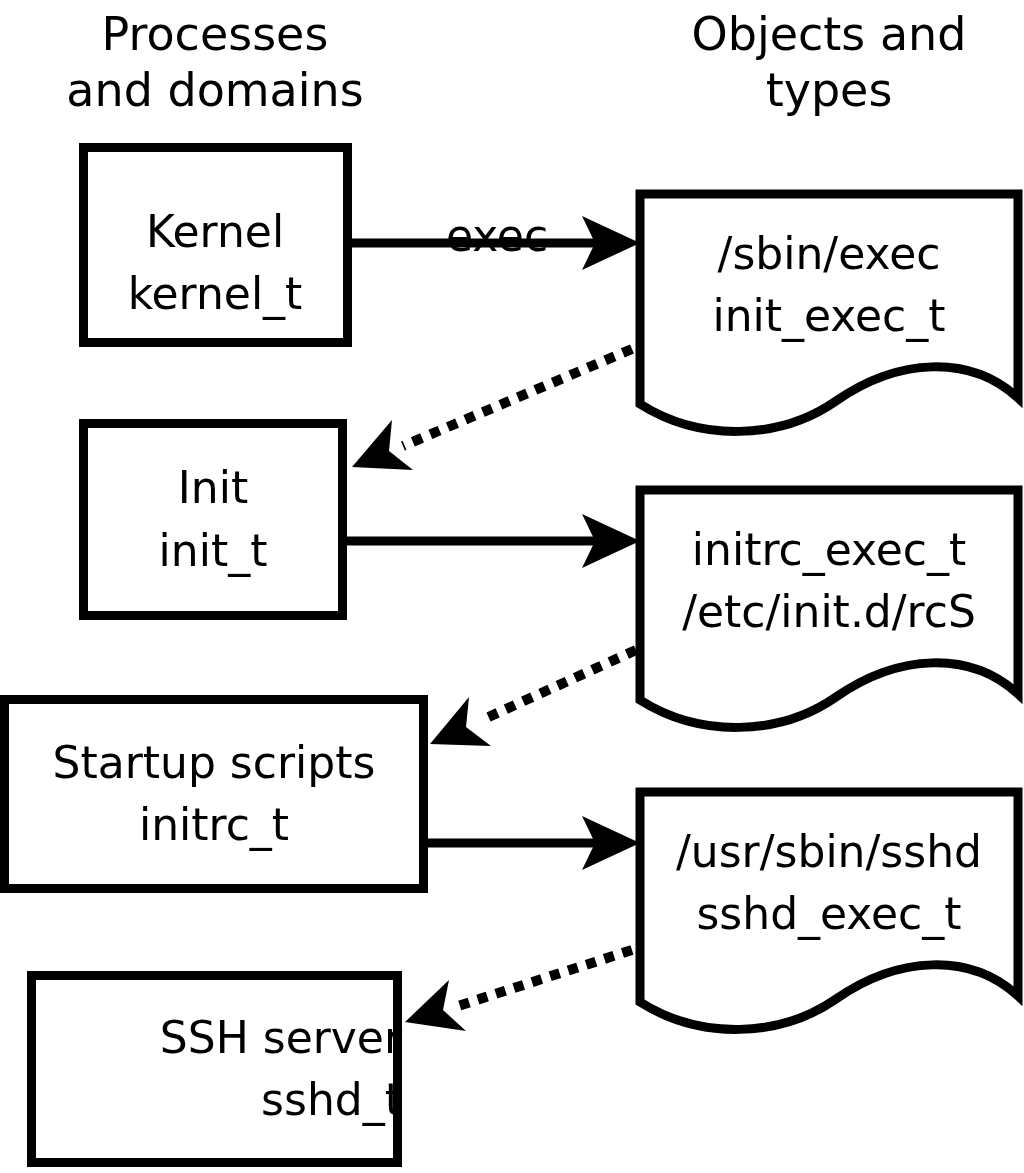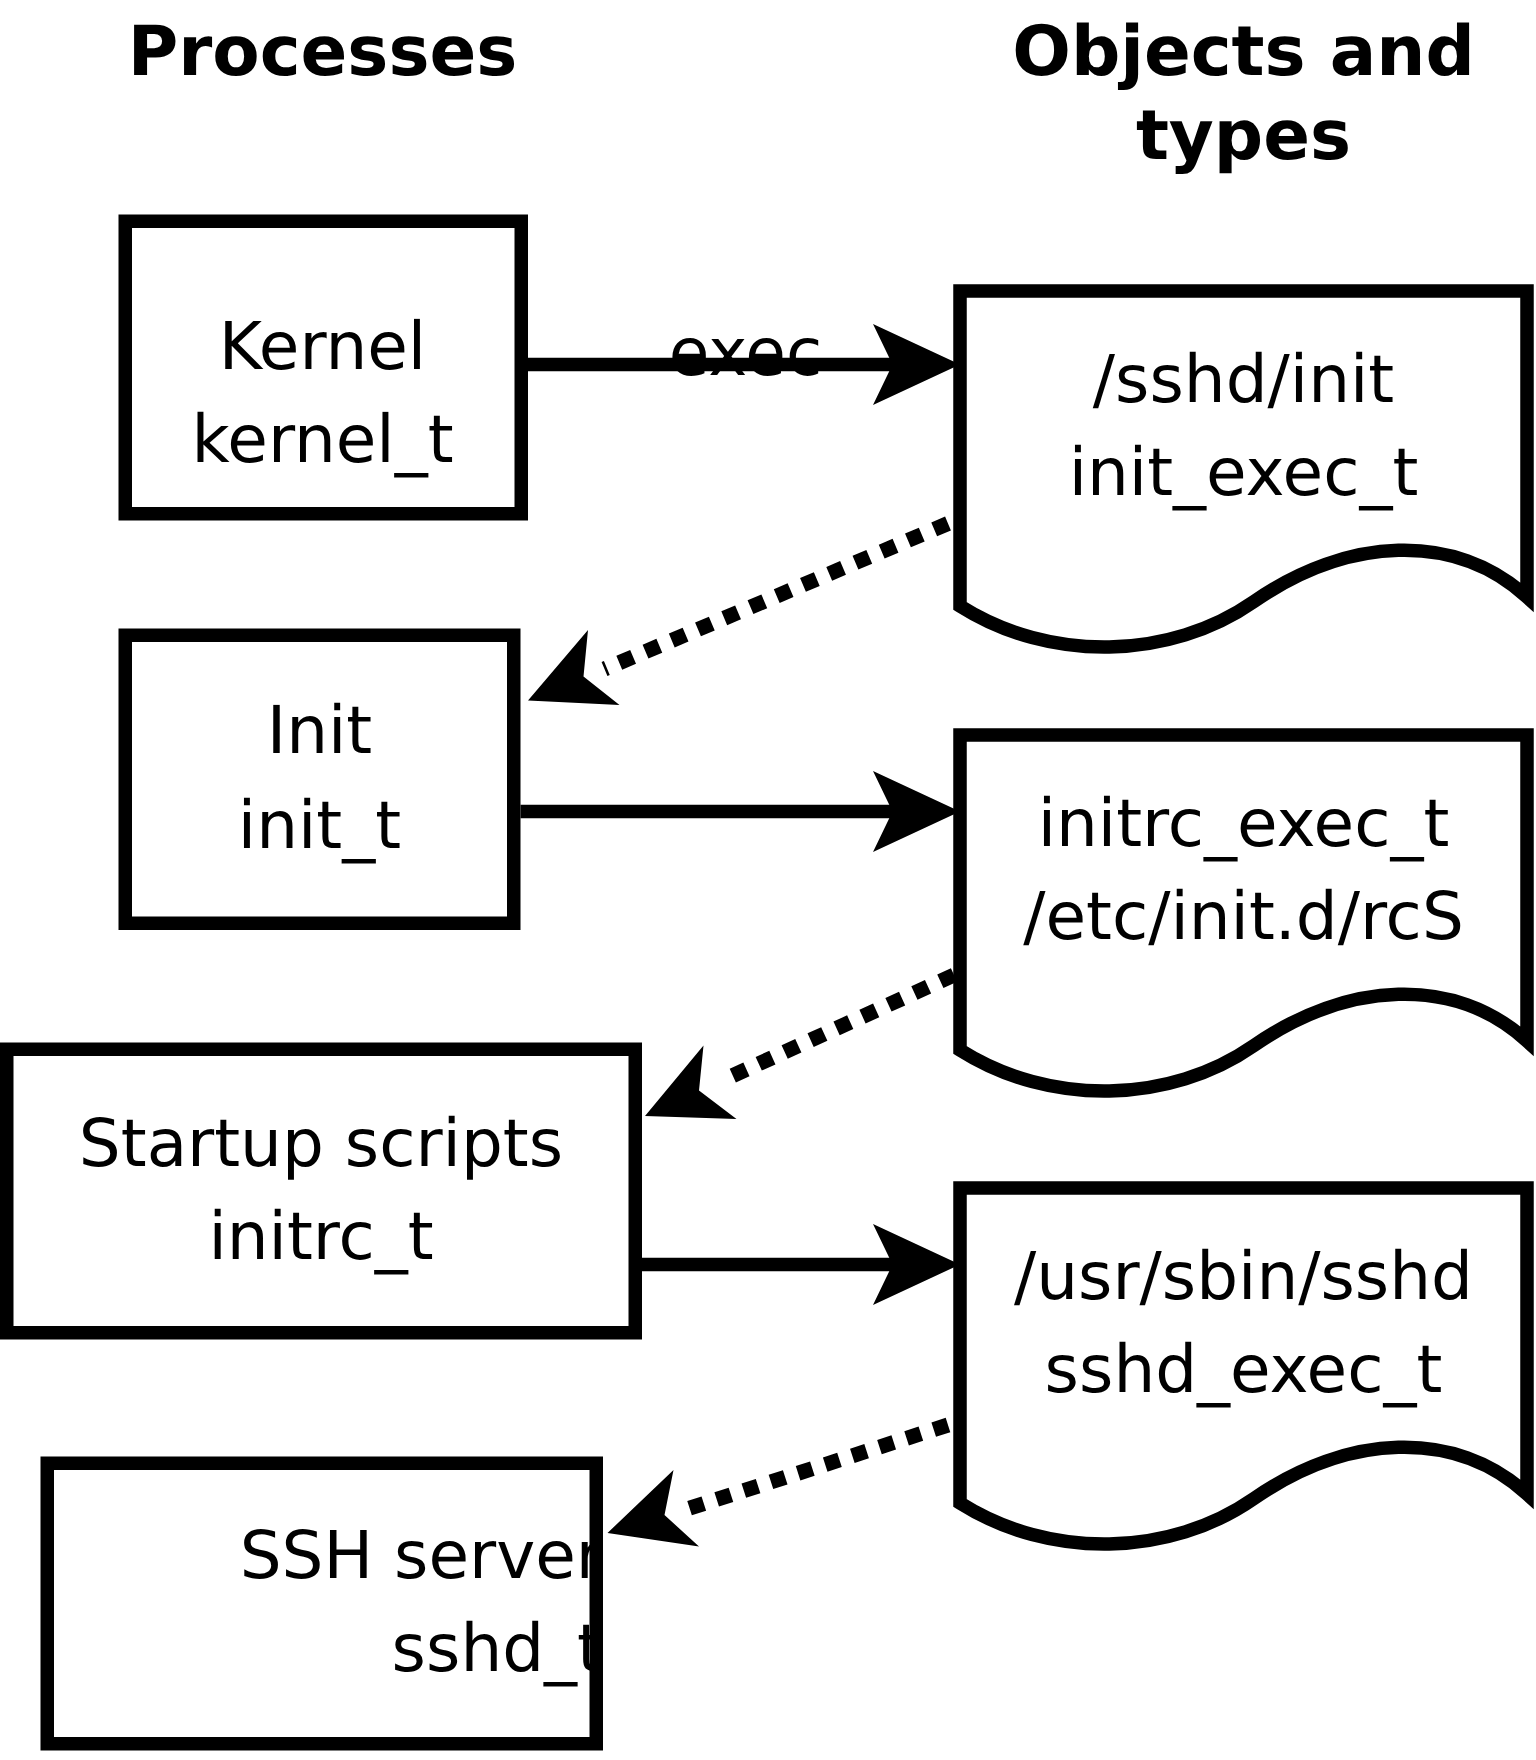--- a/index.html
+++ b/index.html
@@ -25,21 +25,21 @@
     align-items: center;
     justify-content: center;
     text-align: center;
     font-size: 44px;
     line-height: 1.42;
   }
   .node-label span { white-space: nowrap; }
   .heading {
     position: absolute;
     text-align: center;
-    font-weight: bold;
+    font-weight: normal;
     font-size: 46px;
     line-height: 1.22;
   }
   .edge-label {
     position: absolute;
     text-align: center;
     font-size: 44px;
     line-height: 1.1;
     white-space: nowrap;
   }
@@ -77,20 +77,21 @@
     <polygon class="ahead" points="405,1022 449,980 443,1010 466,1031"></polygon>
 
     <rect class="pbox" x="83.5" y="147.5" width="264" height="195"></rect>
     <rect class="pbox" x="83.5" y="423.5" width="259" height="192"></rect>
     <rect class="pbox" x="4.5" y="699.5" width="419" height="189"></rect>
     <rect class="pbox" x="31.5" y="975.5" width="366" height="187"></rect>
   </svg>
 
   <div class="heading" style="left:0px; top:6px; width:430px;">
     <div>Processes</div>
+    <div>and domains</div>
   </div>
   <div class="heading" style="left:620px; top:6px; width:418px;">
     <div>Objects and</div>
     <div>types</div>
   </div>
 
   <div class="edge-label" style="left:397px; top:170px; width:200px;margin-top:42px;">exec</div>
 
   <div class="node-label" style="left:79px; top:143px; width:272px; height:240px;">
     <span>Kernel</span>
@@ -103,21 +104,21 @@
   <div class="node-label" style="left:0px; top:695px; width:428px; height:198px;">
     <span>Startup scripts</span>
     <span>initrc_t</span>
   </div>
   <div class="node-label" style="left:27px; top:971px; width:375px; height:196px;align-items:flex-end;">
     <span>SSH server</span>
     <span>sshd_t</span>
   </div>
 
   <div class="node-label" style="left:640px; top:194px; width:378px; height:182px;">
-    <span>/sshd/init</span>
+    <span>/sbin/exec</span>
     <span>init_exec_t</span>
   </div>
   <div class="node-label" style="left:640px; top:490px; width:378px; height:182px;">
     <span>initrc_exec_t</span>
     <span>/etc/init.d/rcS</span>
   </div>
   <div class="node-label" style="left:640px; top:792px; width:378px; height:182px;">
     <span>/usr/sbin/sshd</span>
     <span>sshd_exec_t</span>
   </div>

